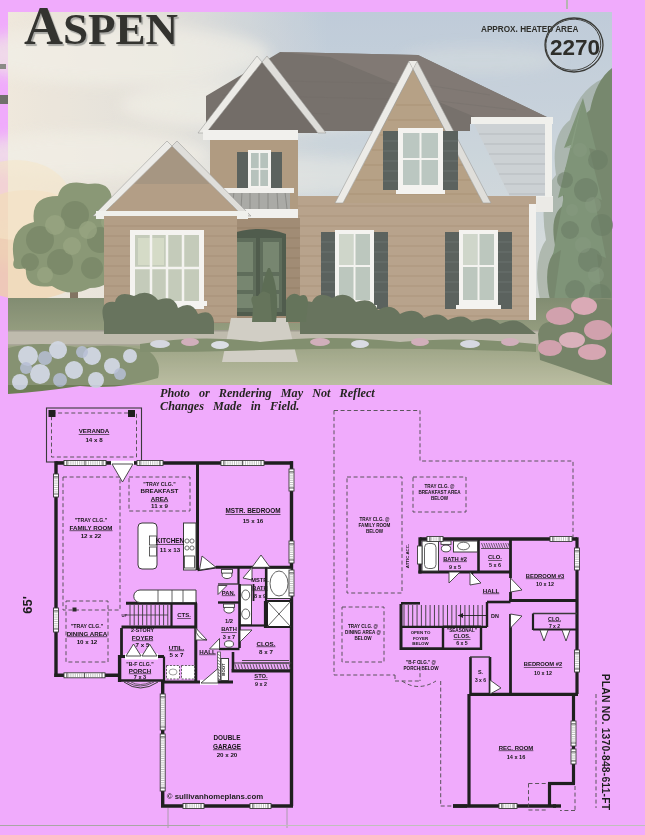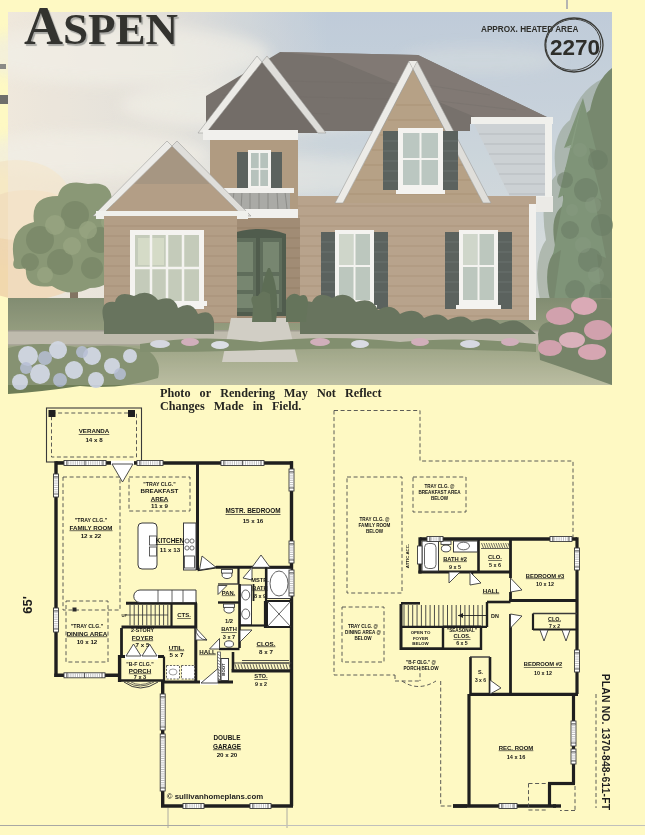--- a/index.html
+++ b/index.html
@@ -1,16 +1,16 @@
 <!DOCTYPE html>
 <html><head>
 <meta charset="utf-8">
 <style>
   html,body{margin:0;padding:0;background:#fff;}
-  #page{position:relative;width:645px;height:835px;background:#fef9c3;overflow:hidden;
+  #page{position:relative;width:645px;height:835px;background:#f0abfc;overflow:hidden;
         font-family:"Liberation Sans",sans-serif;}
   .abs{position:absolute;}
 </style>
 </head>
 <body>
 <div id="page">
 
 <svg class="abs" style="left:0;top:0" width="645" height="835" viewBox="0 0 645 835">
 <defs>
   <linearGradient id="sky" x1="0" y1="0" x2="0" y2="1">
@@ -407,21 +407,21 @@
 
 <div class="abs" style="left:481px;top:25px;font-size:8.2px;font-weight:bold;color:#2e2e2a;letter-spacing:0px;">APPROX. HEATED AREA</div>
 <svg class="abs" style="left:541px;top:14px" width="68" height="64" viewBox="0 0 68 64">
 
   <ellipse cx="33" cy="31" rx="29" ry="27" fill="none" stroke="#3a3a36" stroke-width="1.3"></ellipse>
   <ellipse cx="32.5" cy="30.5" rx="27.5" ry="25.5" fill="none" stroke="#3a3a36" stroke-width="0.9" transform="rotate(-8 34 32)"></ellipse>
 
   <text x="34" y="41" text-anchor="middle" font-family="Liberation Sans,sans-serif" font-size="22.5" font-weight="bold" fill="#2e2e2a" letter-spacing="0">2270</text>
 </svg>
 
-<div class="abs" style="left:160px;top:387px;font-family:'Liberation Serif',serif;font-weight:bold;font-size:12.2px;color:#252521;line-height:12.5px;word-spacing:1.5px;">Photo&nbsp; or&nbsp; Rendering&nbsp; May&nbsp; Not&nbsp; Reflect<br>Changes&nbsp; Made&nbsp; in&nbsp; Field.</div>
+<div class="abs" style="left:160px;top:387px;font-family:'Liberation Serif',serif;font-style:italic;font-weight:bold;font-size:12.2px;color:#252521;line-height:12.5px;word-spacing:1.5px;">Photo&nbsp; or&nbsp; Rendering&nbsp; May&nbsp; Not&nbsp; Reflect<br>Changes&nbsp; Made&nbsp; in&nbsp; Field.</div>
 
 <svg id="plans" class="abs" style="left:0;top:0" width="645" height="835" viewBox="0 0 645 835">
 <g font-family="Liberation Sans,sans-serif">
 
 <g>
 
 <rect x="46.5" y="408" width="95" height="54" fill="none" stroke="#3a3a3a" stroke-width="1.1"></rect>
 <path d="M 51.5 413 H 136.5 V 457 H 51.5 Z" fill="none" stroke="#4a4a4a" stroke-width="0.9" stroke-dasharray="4,2.6"></path>
 
 <rect x="48.5" y="410" width="7" height="7" fill="#1f1f1f"></rect>

